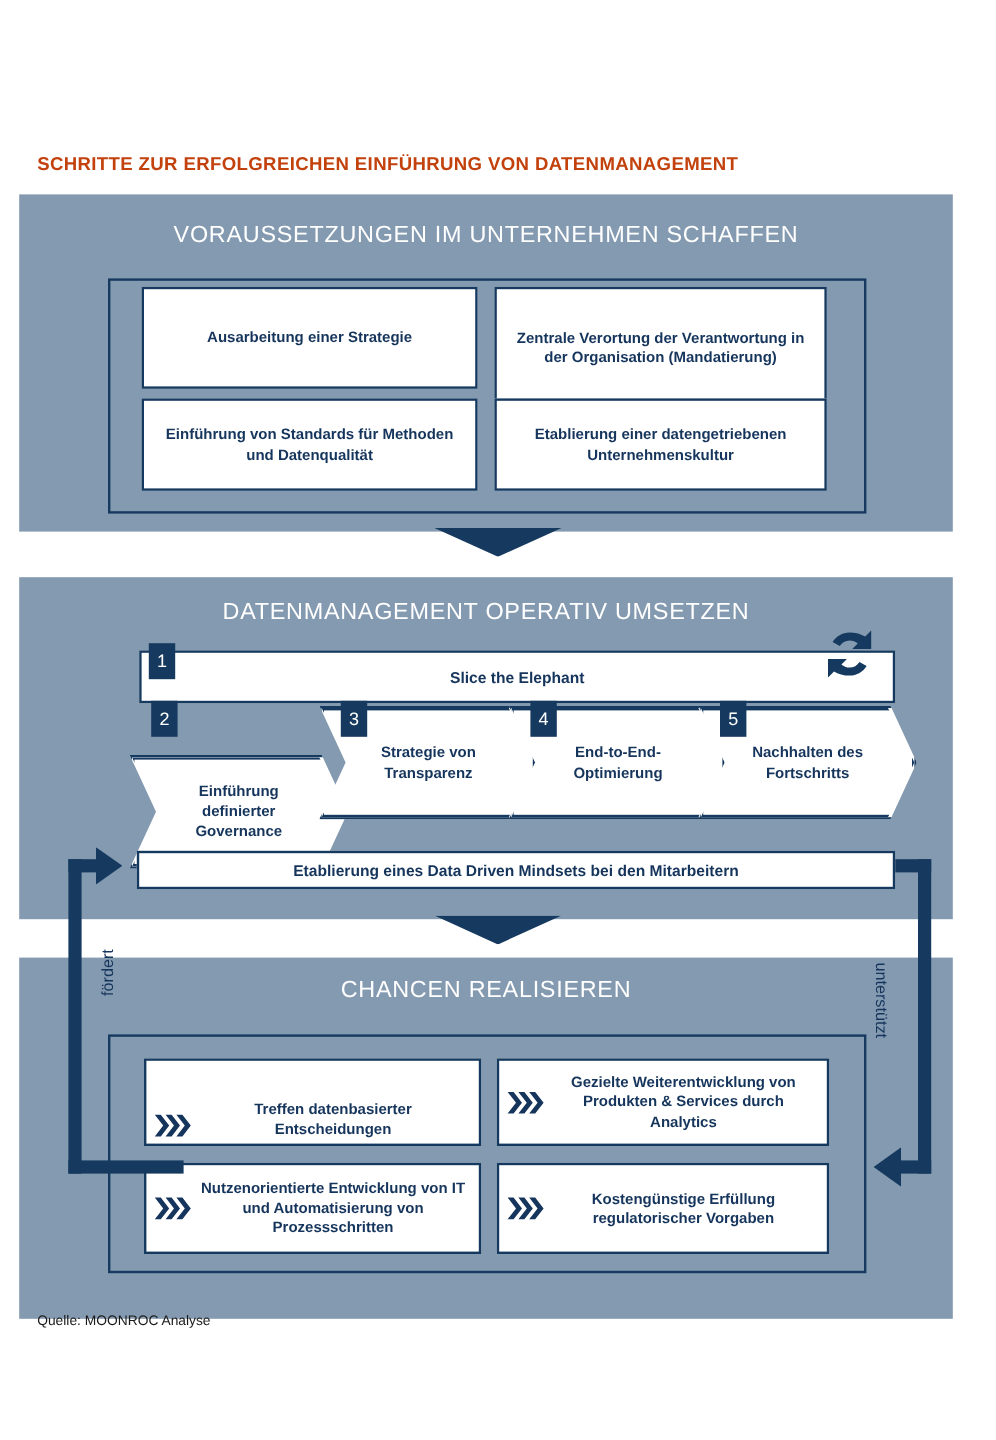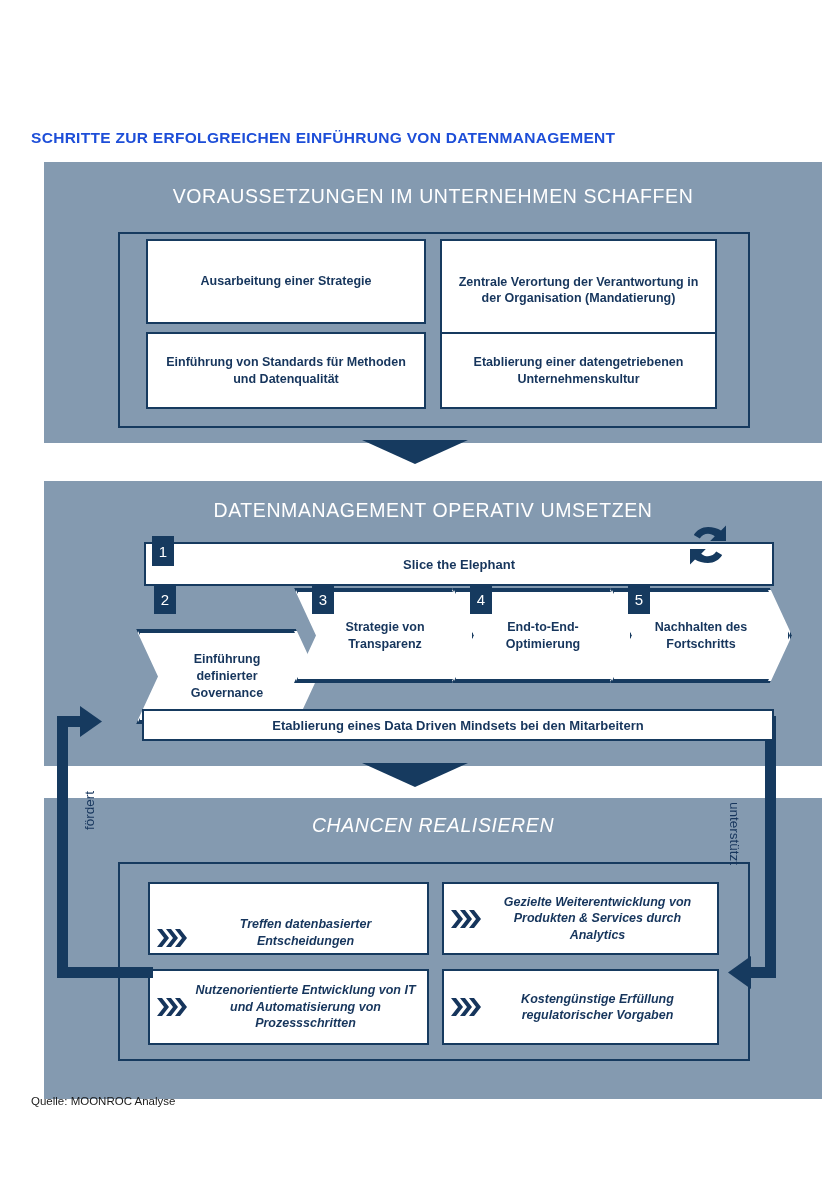--- a/index.html
+++ b/index.html
@@ -10,34 +10,34 @@
   }
   #root { position: relative; width: 830px; height: 1200px; overflow: hidden; }
 
   
   .chart-title {
     position: absolute;
     left: 31px; top: 129px;
     font-size: 15.5px;
     font-weight: bold;
     letter-spacing: 0.3px;
-    color: #1d4ed8;
+    color: #c2410c;
     white-space: nowrap;
   }
 
   
   .panel {
     position: absolute;
     background: #849ab0;
-    left: 44px;
+    left: 16px;
     width: 778px;
   }
   #panel-1 { top: 162px;  height: 281px; }
   #panel-2 { top: 481px;  height: 285px; }
-  #panel-3 { top: 798px;  height: 301px; font-style: italic; }
+  #panel-3 { top: 798px;  height: 301px; }
 
   .panel-heading {
     position: absolute;
     left: 0; right: 0;
     text-align: center;
     color: #ffffff;
     font-size: 19.5px;
     font-weight: normal;
     letter-spacing: 0.6px;
   }

